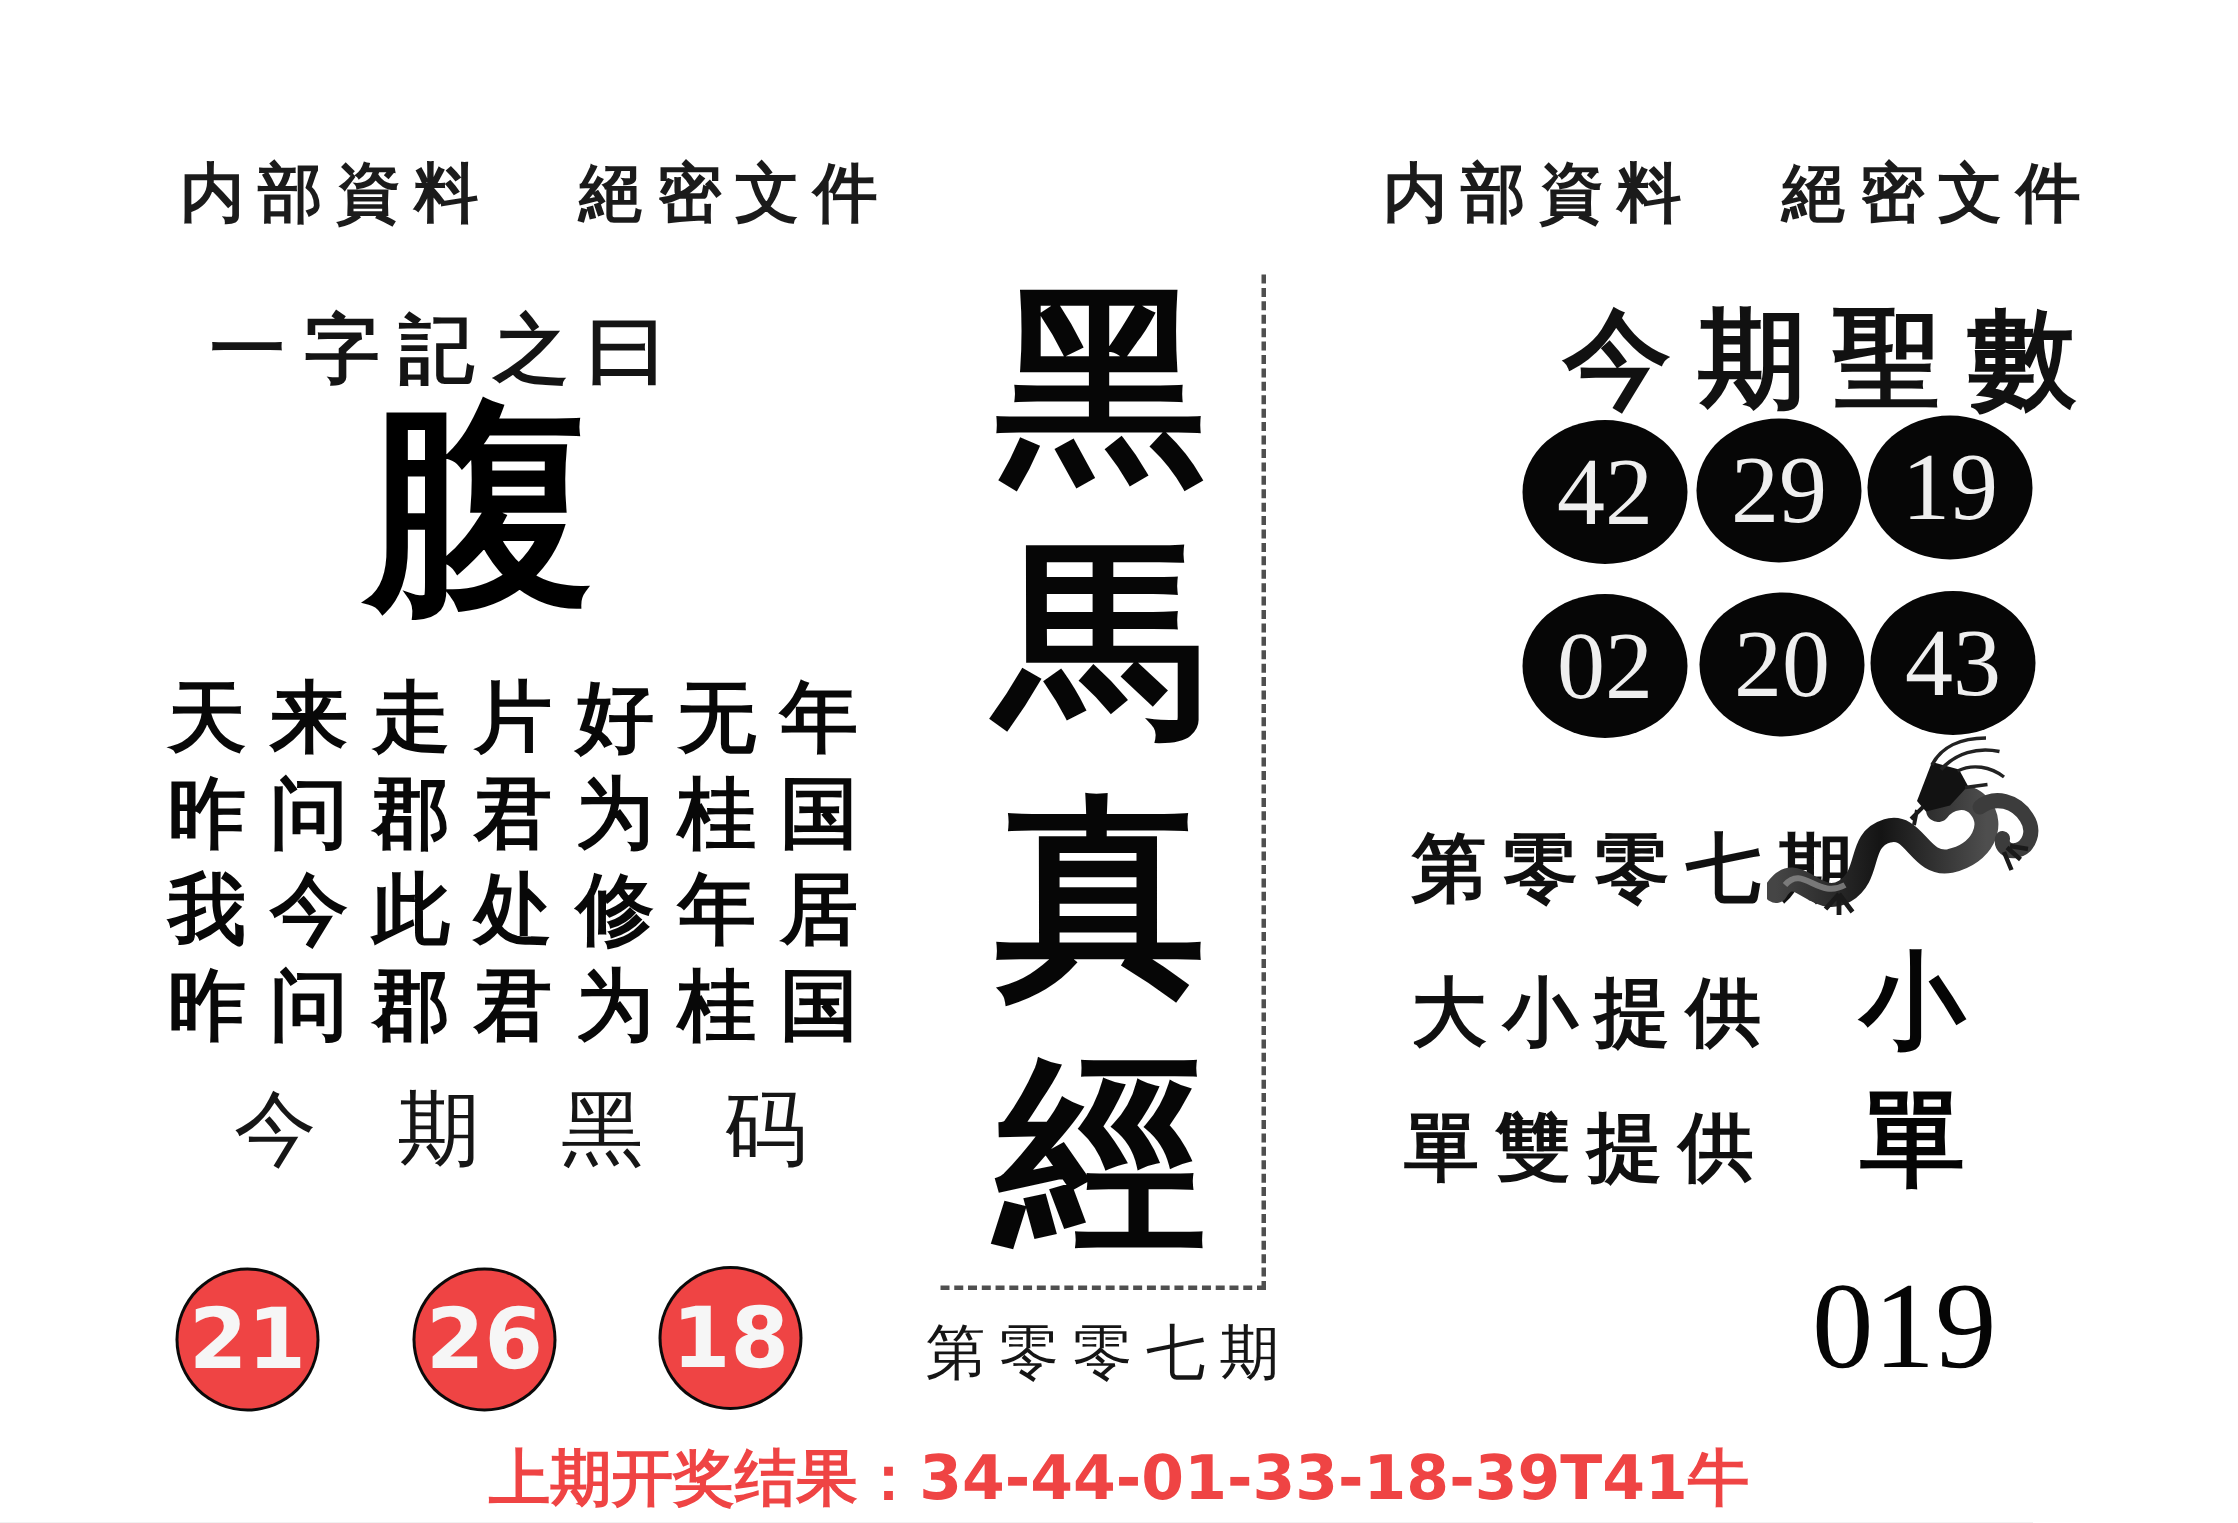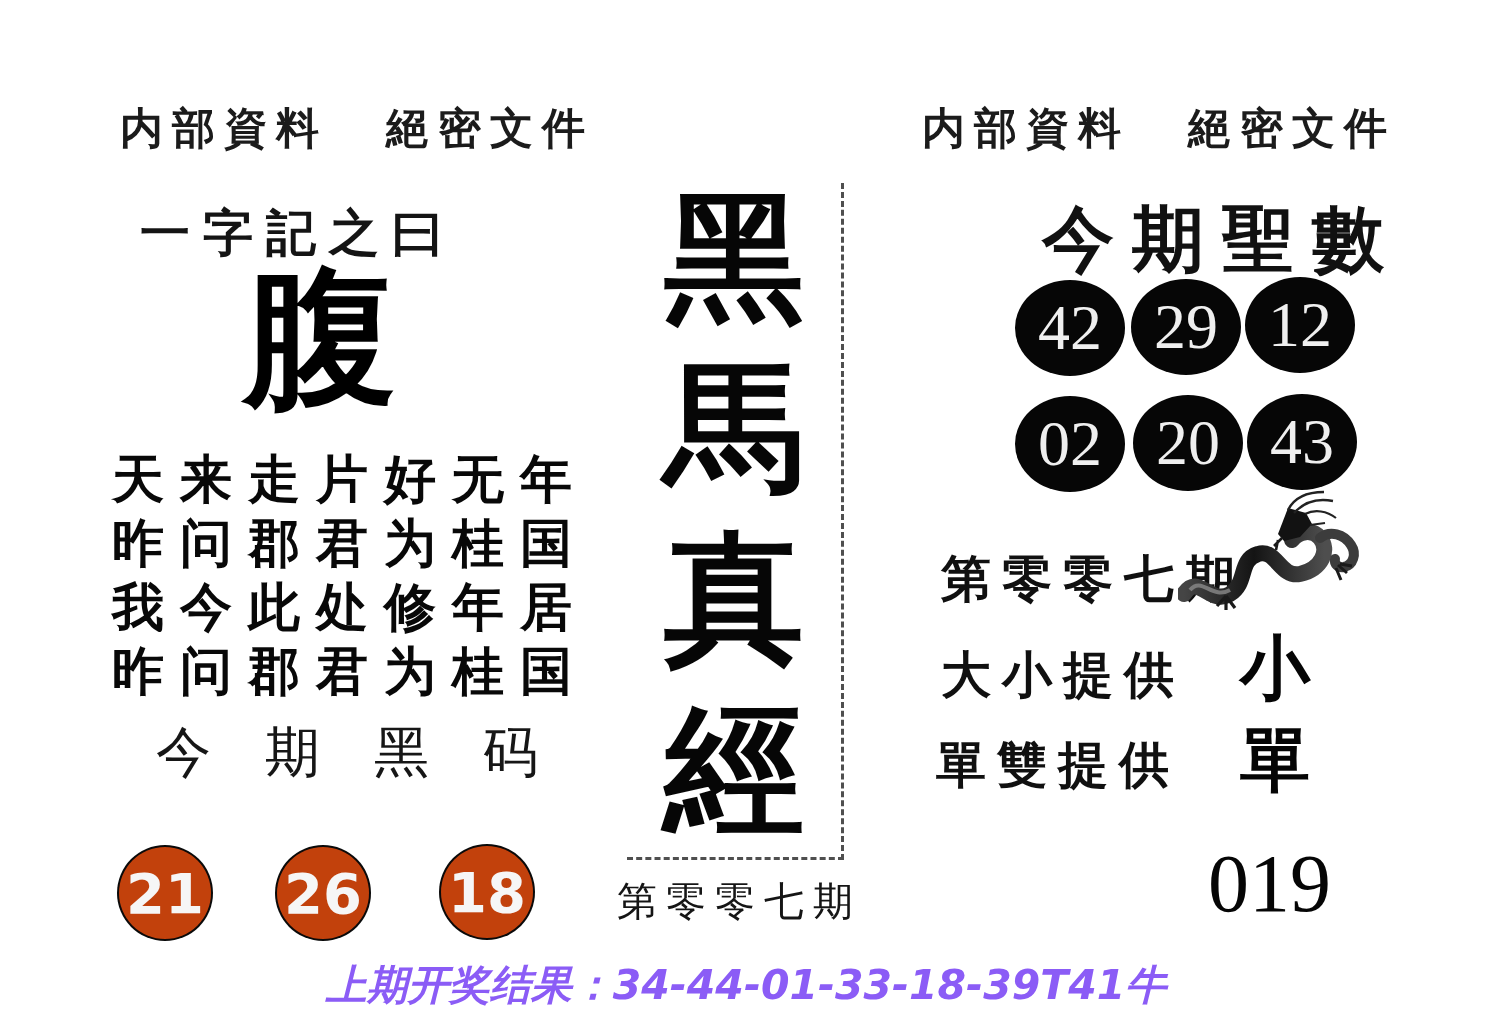--- a/index.html
+++ b/index.html
@@ -19,21 +19,21 @@
   .big-char{
     font-family:"DejaVu Sans", sans-serif;font-weight:900;font-size:152px;
     line-height:1;color:#000;text-align:center;
   }
   .poem-line{
     font-size:52px;font-weight:700;letter-spacing:16px;color:#080808;
     white-space:nowrap;line-height:64px;
   }
   .black-code-title{font-size:55px;font-weight:500;letter-spacing:54px;color:#161616;white-space:nowrap;}
   .black-ball{
-    width:92px;height:92px;border-radius:50%;background:#c2410c;color:#f6f6f6;
+    width:92px;height:92px;border-radius:50%;background:#ef4444;color:#f6f6f6;
     display:flex;align-items:center;justify-content:center;
     font-family:"DejaVu Sans", sans-serif;font-weight:700;font-size:56px;
     box-shadow:0 0 0 2px #0a0a0a;
   }
   
   .title-box{
     display:flex;flex-direction:column;justify-content:space-between;
     border-right:3px dashed #4f4f4f;border-bottom:3px dashed #4f4f4f;
     padding-bottom:12px;
   }
@@ -48,21 +48,21 @@
     width:110px;height:96px;border-radius:50%;background:#060606;color:#efefef;
     display:flex;align-items:center;justify-content:center;
     font-family:"Liberation Serif", serif;font-weight:400;font-size:64px;
   }
   .tip-label{font-size:50px;font-weight:600;letter-spacing:11px;color:#101010;white-space:nowrap;}
   .tip-value{font-size:70px;font-weight:700;color:#050505;line-height:1;}
   .tail-value{font-family:"Liberation Serif", serif;font-size:82px;font-weight:400;color:#050505;line-height:1;}
   
   .footer-line{
     width:100%;text-align:center;font-family:"DejaVu Sans", sans-serif;
-    font-weight:700;font-size:41px;color:#8b5cf6;letter-spacing:0px;white-space:nowrap;font-style:italic;
+    font-weight:700;font-size:41px;color:#ef4444;letter-spacing:0px;white-space:nowrap;
   }
 </style>
 </head>
 <body>
 
 <div class="page">
 
   <div class="abs doc-header" style="left:120px;top:100px;">
     <span>内部資料</span><span class="gap"></span><span>絕密文件</span>
   </div>
@@ -94,21 +94,21 @@
   <div class="abs issue-label" style="left:617px;top:874px;width:236px;">第零零七期</div>
 
   <div class="abs doc-header" style="left:922px;top:100px;">
     <span>内部資料</span><span class="gap"></span><span>絕密文件</span>
   </div>
 
   <div class="abs holy-title" style="left:1042px;top:192px;">今期聖數</div>
 
   <div class="abs holy-ball" style="left:1015px;top:280px;">42</div>
   <div class="abs holy-ball" style="left:1131px;top:279px;">29</div>
-  <div class="abs holy-ball" style="left:1245px;top:277px;">12</div>
+  <div class="abs holy-ball" style="left:1245px;top:277px;">19</div>
   <div class="abs holy-ball" style="left:1015px;top:396px;">02</div>
   <div class="abs holy-ball" style="left:1133px;top:395px;">20</div>
   <div class="abs holy-ball" style="left:1247px;top:394px;">43</div>
 
   <div class="abs tip-label" style="left:941px;top:546px;">第零零七期</div>
 
   <svg class="abs" style="left:1178px;top:488px;" width="188" height="140" viewBox="0 0 188 140" aria-hidden="true">
     <defs>
       <linearGradient id="inkg" x1="0" y1="0" x2="1" y2="0">
         <stop offset="0" stop-color="#454545"></stop>

